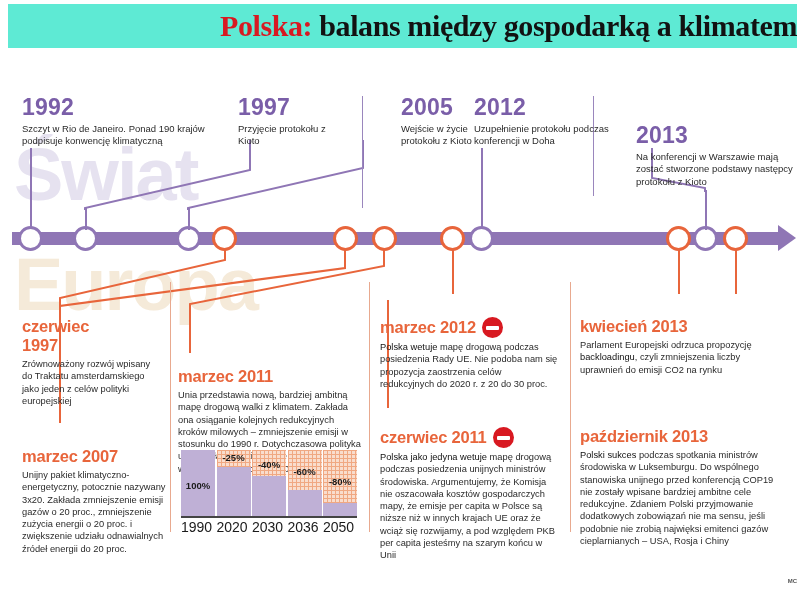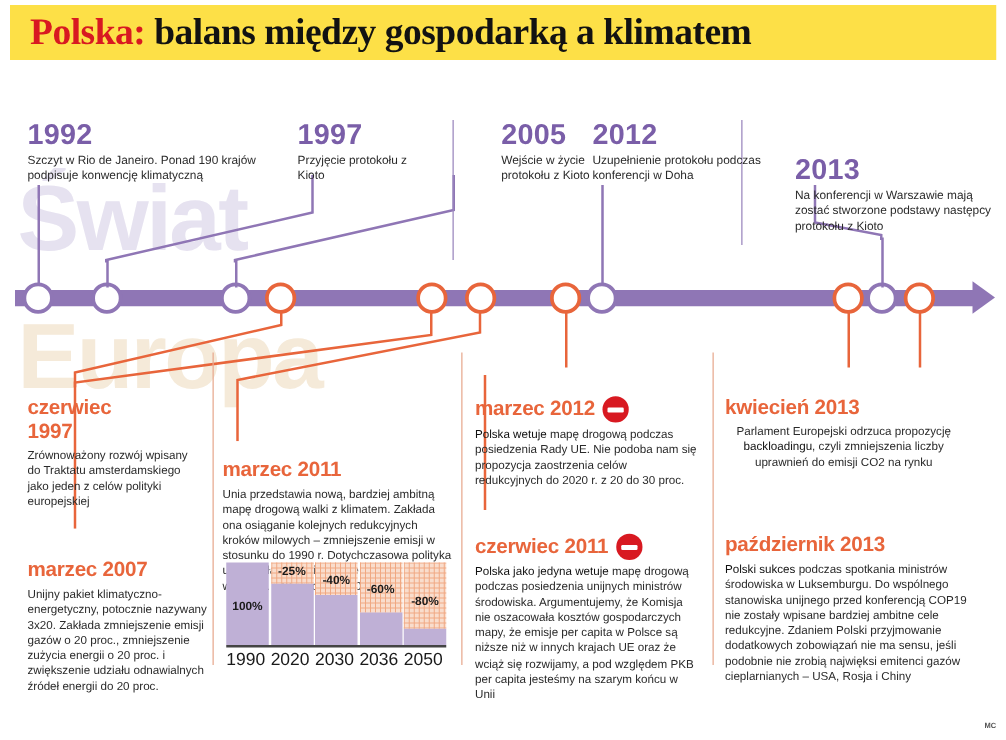--- a/index.html
+++ b/index.html
@@ -8,23 +8,24 @@
     background: #ffffff;
     font-family: "Liberation Sans", sans-serif;
     overflow: hidden;
   }
   #page { position: relative; width: 805px; height: 592px; background:#fff; }
 
   
   .header {
     position: absolute; left: 8px; top: 4px;
     width: 789px; height: 44px;
-    background: #fde047;
+    background: #5eead4;
     display: flex; align-items: center;
-    padding-left: 16px;
+    padding-left: 29px;
+    justify-content: flex-end;
   }
   .header-title {
     font-family: "Liberation Serif", serif;
     font-weight: bold;
     font-size: 30px;
     letter-spacing: -0.4px;
     white-space: nowrap;
   }
   .header-title .hl { color: #d81921; }
   .header-title .rest { color: #121212; }
@@ -319,21 +320,21 @@
   <div class="bot-entry" style="left:380px; top:406px; width:178px;">
     <div class="bot-head">
       <span>czerwiec 2011</span>
       <span class="noentry"></span>
     </div>
     <div class="bot-desc">
       <b>Polska jako jedyna wetuje</b><span> mapę drogową podczas posiedzenia unijnych ministrów środowiska. Argumentujemy, że Komisja nie oszacowała kosztów gospodarczych mapy, że emisje per capita w Polsce są niższe niż w innych krajach UE oraz że wciąż się rozwijamy, a pod względem PKB per capita jesteśmy na szarym końcu w Unii</span>
     </div>
   </div>
 
-  <div class="bot-entry" style="left:580px; top:296px; width:190px;text-align:center;">
+  <div class="bot-entry" style="left:580px; top:296px; width:190px;">
     <div class="bot-head">kwiecień 2013</div>
     <div class="bot-desc">
       <span>Parlament Europejski odrzuca propozycję </span><b>backloadingu</b><span>, czyli zmniejszenia liczby uprawnień do emisji CO2 na rynku</span>
     </div>
   </div>
 
   <div class="bot-entry" style="left:580px; top:406px; width:196px;">
     <div class="bot-head">październik 2013</div>
     <div class="bot-desc">
       <b>Polski sukces</b><span> podczas spotkania ministrów środowiska w Luksemburgu. Do wspólnego stanowiska unijnego przed konferencją COP19 nie zostały wpisane bardziej ambitne cele redukcyjne. Zdaniem Polski przyjmowanie dodatkowych zobowiązań nie ma sensu, jeśli podobnie nie zrobią najwięksi emitenci gazów cieplarnianych – USA, Rosja i Chiny</span>

